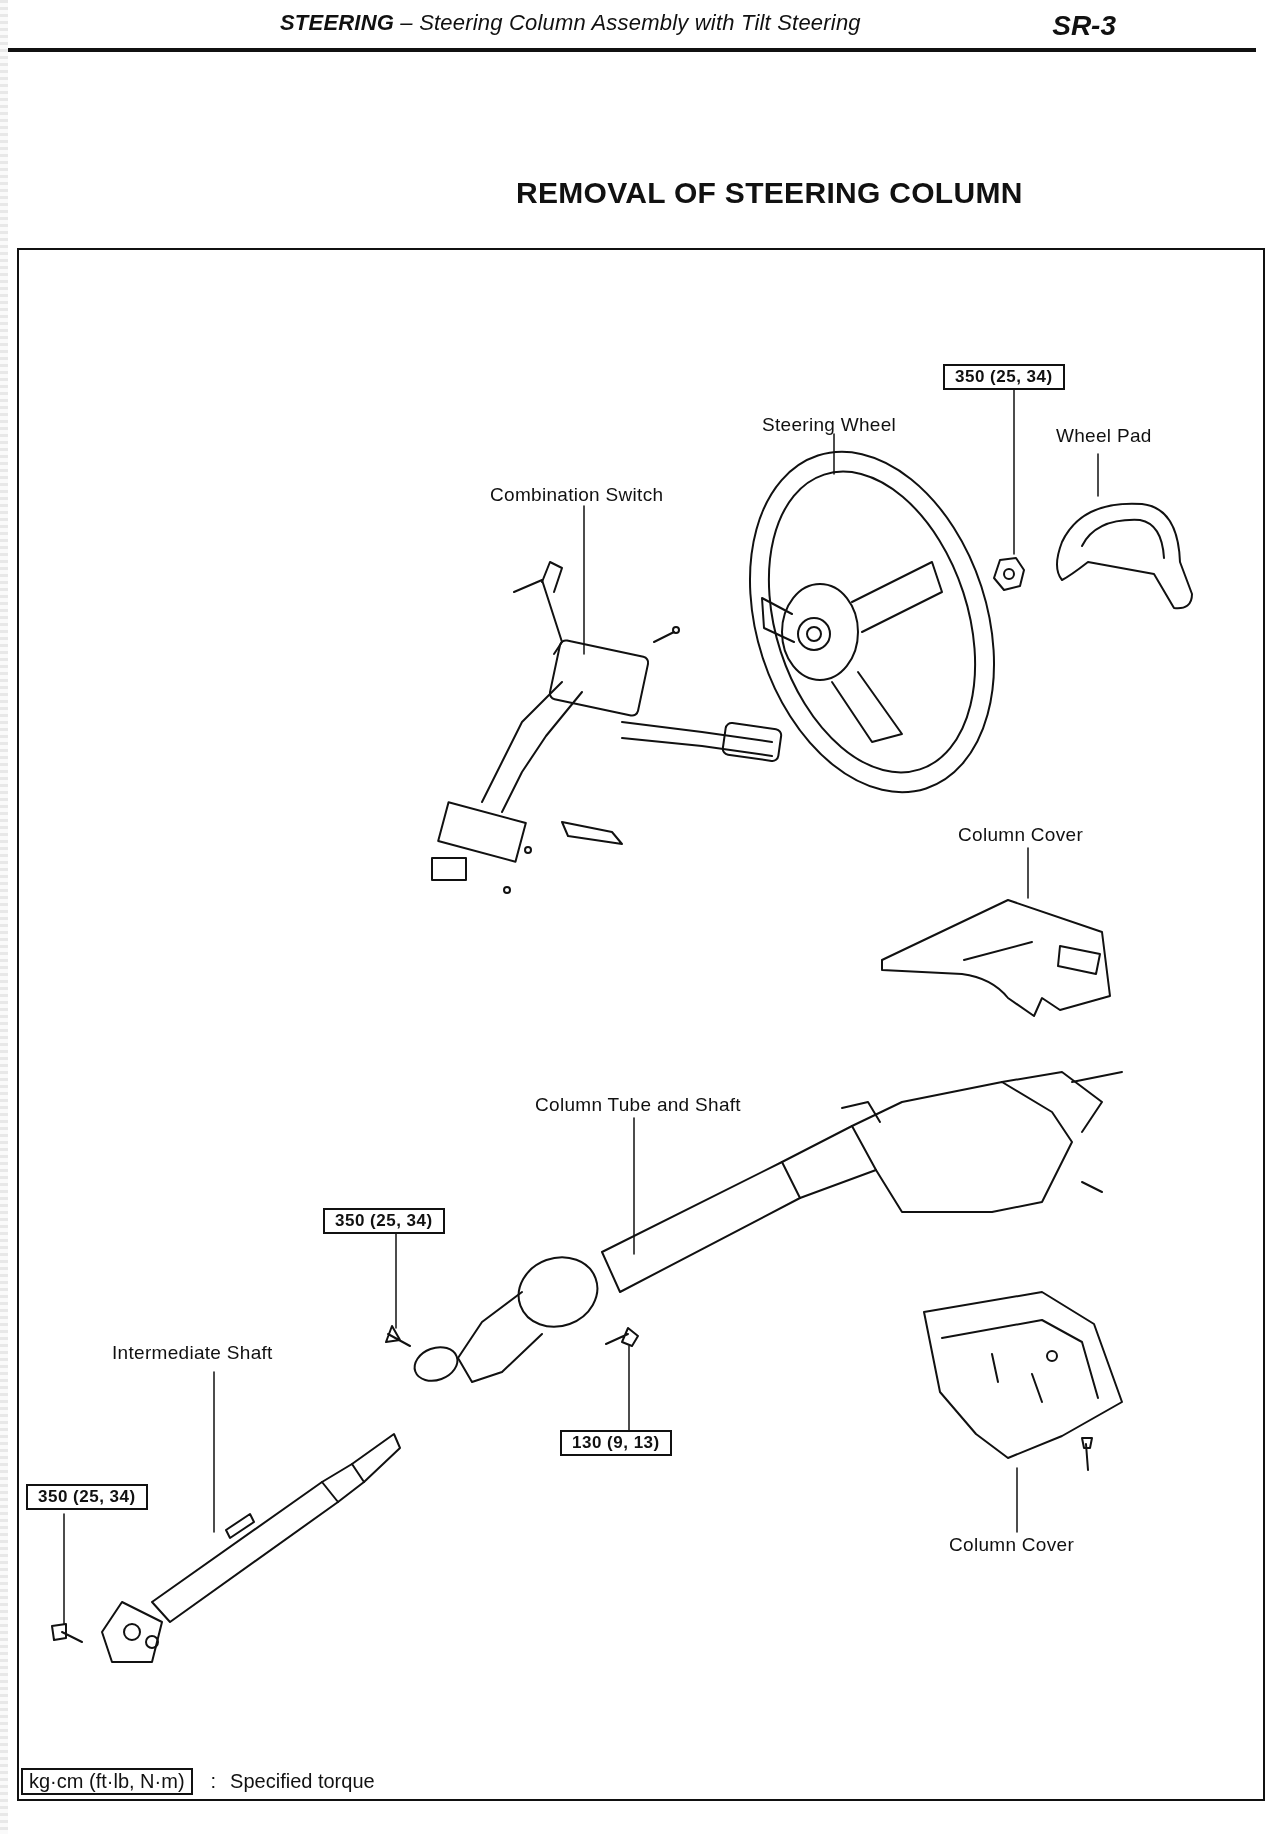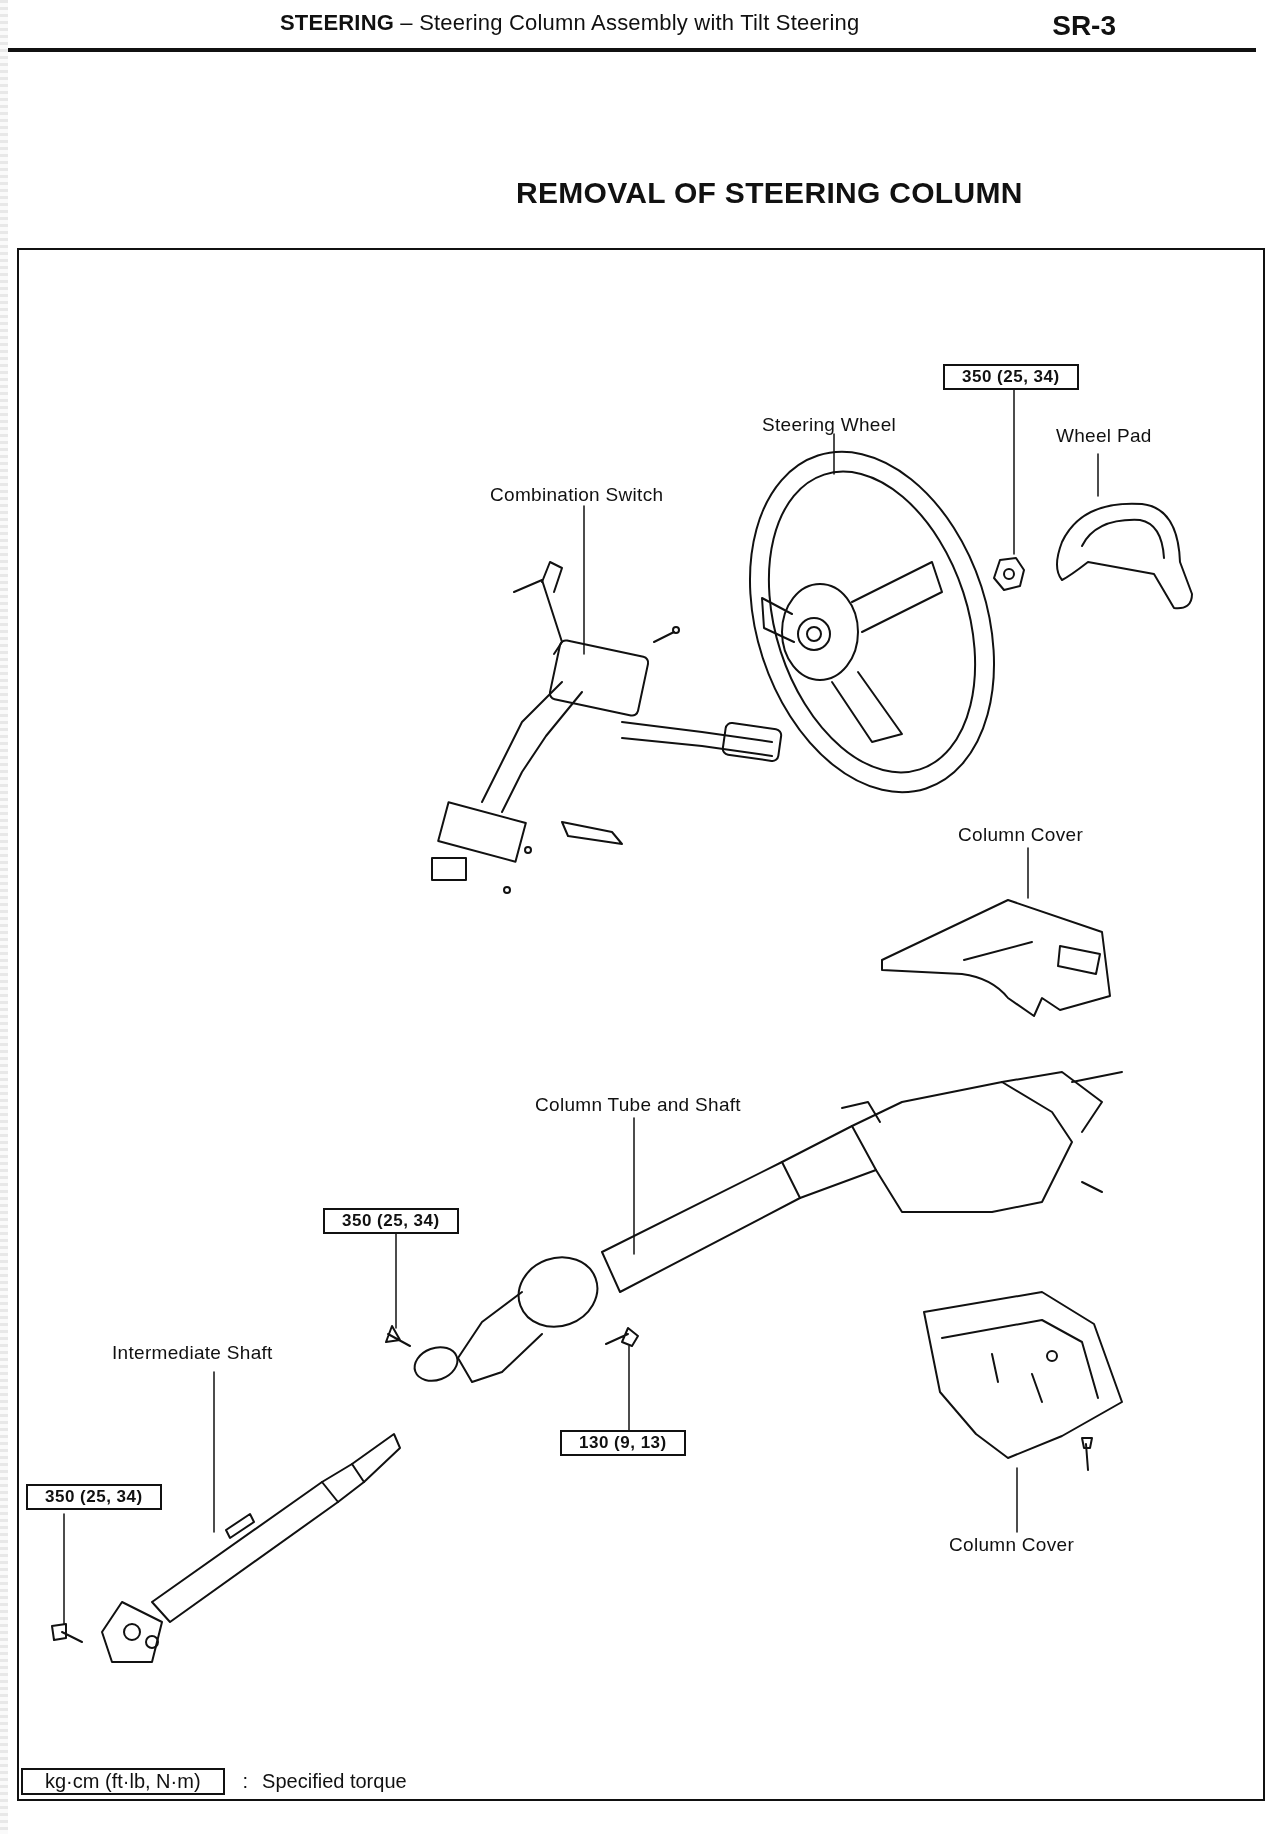--- a/index.html
+++ b/index.html
@@ -1,21 +1,21 @@
 <!DOCTYPE html>
 <html><head>
 <meta charset="utf-8">
 <style>
   html, body { margin: 0; padding: 0; }
   body {
     width: 1280px; height: 1834px; background: #ffffff; position: relative;
     overflow: hidden; font-family: "Liberation Sans", sans-serif; color: #111;
   }
   .running-header {
-    position: absolute; left: 0; top: 10px; width: 1156px; height: 34px;
+    position: absolute; left: 0; top: 10px; width: 1156px; height: 34px; font-style: italic;
   }
   .running-header .hdr-title {
     position: absolute; left: 280px; top: 0; font-size: 22px; letter-spacing: 0.2px;
   }
   .running-header .hdr-title b { font-weight: bold; }
   .running-header .hdr-page {
     position: absolute; right: 40px; top: 0; font-size: 28px; font-weight: bold;
   }
   .header-rule {
     position: absolute; left: 8px; top: 48px; width: 1248px; height: 4px; background: #111;
@@ -30,27 +30,27 @@
   }
   .figure-frame {
     position: absolute; left: 17px; top: 248px; width: 1248px; height: 1553px;
     border: 2px solid #111; box-sizing: border-box;
   }
   .figure-frame svg { position: absolute; left: -17px; top: -248px; }
   .lbl {
     position: absolute; font-size: 19px; white-space: nowrap; letter-spacing: 0.3px;
   }
   .torque-box {
-    position: absolute; border: 2px solid #111; padding: 1px 17px; font-size: 17px;
+    position: absolute; border: 2px solid #111; padding: 1px 10px; font-size: 17px;
     font-weight: bold; background: #fff; white-space: nowrap; letter-spacing: 0.5px;
   }
   .legend {
     position: absolute; left: 21px; top: 1768px; font-size: 20px; display: flex; align-items: center;
   }
-  .legend .unit-box { border: 2px solid #111; padding: 0 22px; text-align: right; }
+  .legend .unit-box { border: 2px solid #111; padding: 0 6px; text-align: right; }
   .legend .sep { margin: 0 14px 0 18px; }
   .scan-edge {
     position: absolute; left: 0; top: 0; width: 8px; height: 1834px;
     background: repeating-linear-gradient(180deg, #e8e8e8 0 3px, #fafafa 3px 7px);
   }
 </style>
 </head>
 <body>
 
 <div class="scan-edge"></div>

